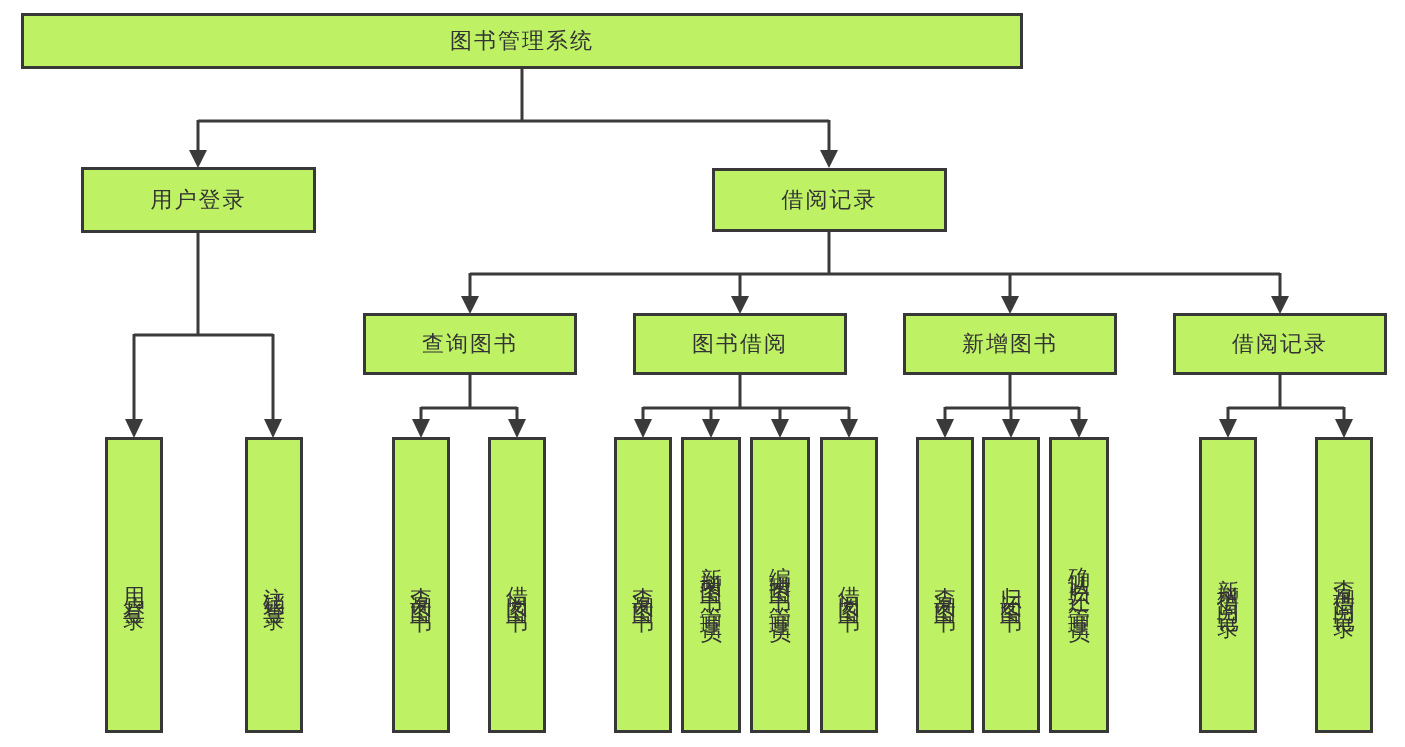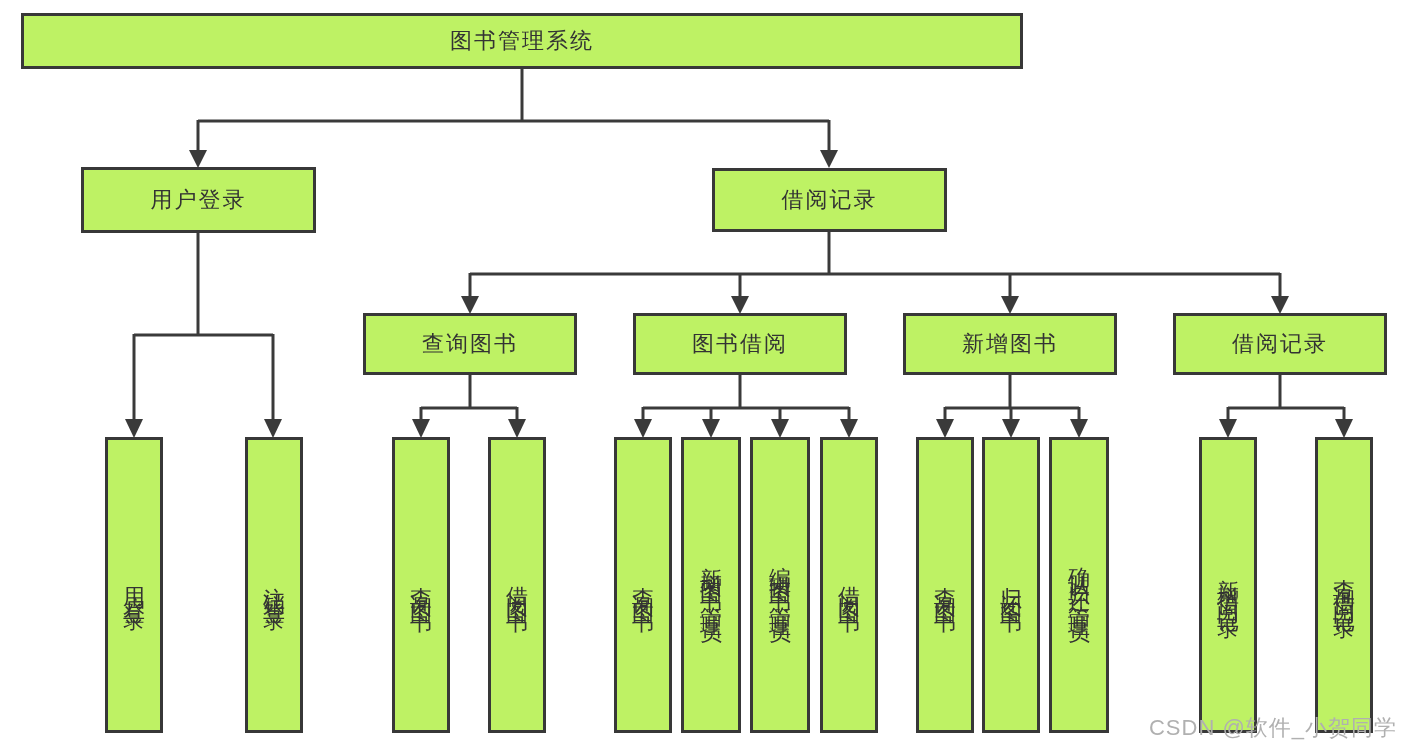--- a/index.html
+++ b/index.html
@@ -189,14 +189,13 @@
     <span>确认归还（管理员）</span>
   </div>
 
   <div class="node v-node" id="n-e1">
     <span>新增借阅记录</span>
   </div>
   <div class="node v-node" id="n-e2">
     <span>查询借阅记录</span>
   </div>
 
-  <div id="watermark">CSDN @软件_小贺同学</div>
 </div>
 
 </body></html>

